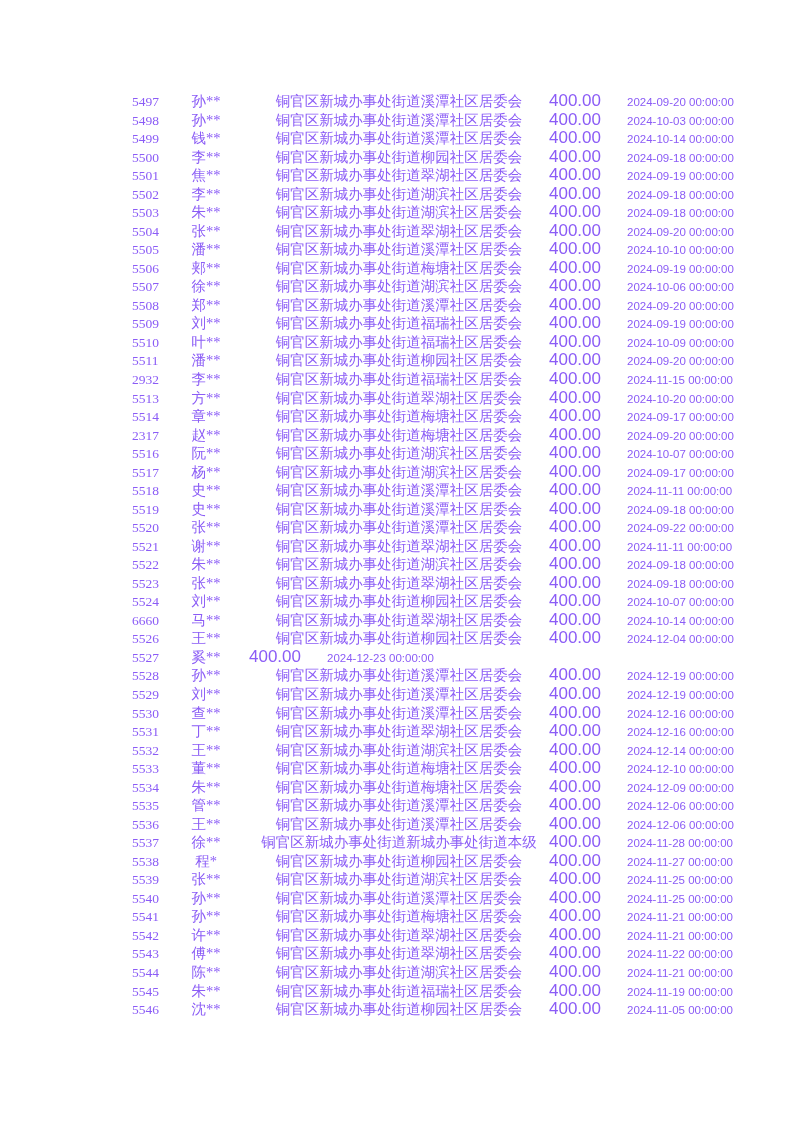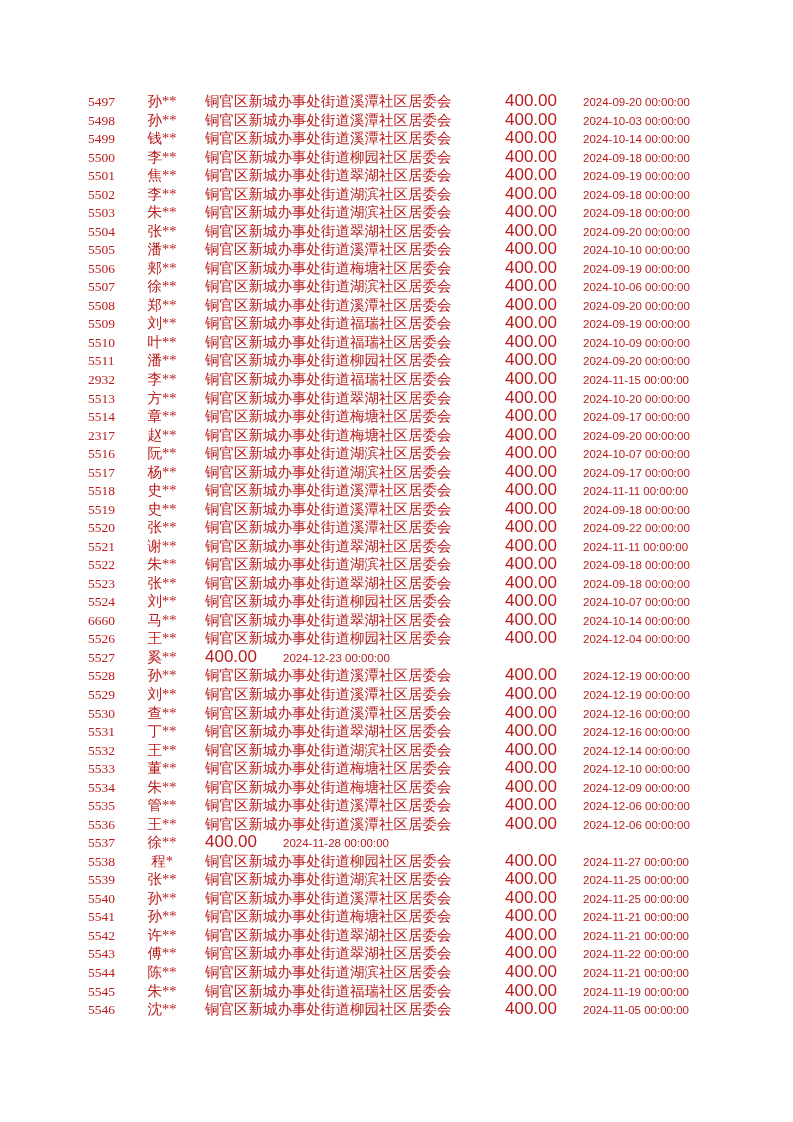--- a/index.html
+++ b/index.html
@@ -18,21 +18,22 @@
     position: absolute;
     top: 92px;
     left: 0;
     width: 793px;
   }
   .row {
     display: flex;
     align-items: baseline;
     height: 18.54px;
     white-space: nowrap;
-    color: #b91c1c;
+    color: #8b5cf6;
+    margin-left: 44px;
   }
   .c-id {
     margin-left: 88px;
     width: 42px;
     font-family: "Liberation Serif", serif;
     font-size: 13.5px;
     line-height: 18.54px;
     text-align: left;
   }
   .c-name {
@@ -41,21 +42,21 @@
     font-family: "Liberation Serif", serif;
     font-size: 14.5px;
     line-height: 18.54px;
     letter-spacing: 0;
   }
   .c-gap {
     width: 11px;
   }
   .c-org {
     width: 300px;
-    text-align: left;
+    text-align: center;
     font-family: Liberation Mono, monospace;
     font-size: 14.5px;
     line-height: 18.54px;
   }
   .c-amt {
     width: 78px;
     text-align: left;
     font-family: "Liberation Sans", sans-serif;
     font-size: 17px;
     line-height: 18.54px;
@@ -429,20 +430,21 @@
     <span class="c-gap"></span>
     <span class="c-org">铜官区新城办事处街道溪潭社区居委会</span>
     <span class="c-amt">400.00</span>
     <span class="c-time">2024-12-06 00:00:00</span>
   </div>
 
   <div class="row">
     <span class="c-id">5537</span>
     <span class="c-name">徐**</span>
     <span class="c-gap"></span>
+    <span class="c-org">铜官区新城办事处街道新城办事处街道本级</span>
     <span class="c-amt">400.00</span>
     <span class="c-time">2024-11-28 00:00:00</span>
   </div>
 
   <div class="row">
     <span class="c-id">5538</span>
     <span class="c-name">程*</span>
     <span class="c-gap"></span>
     <span class="c-org">铜官区新城办事处街道柳园社区居委会</span>
     <span class="c-amt">400.00</span>

